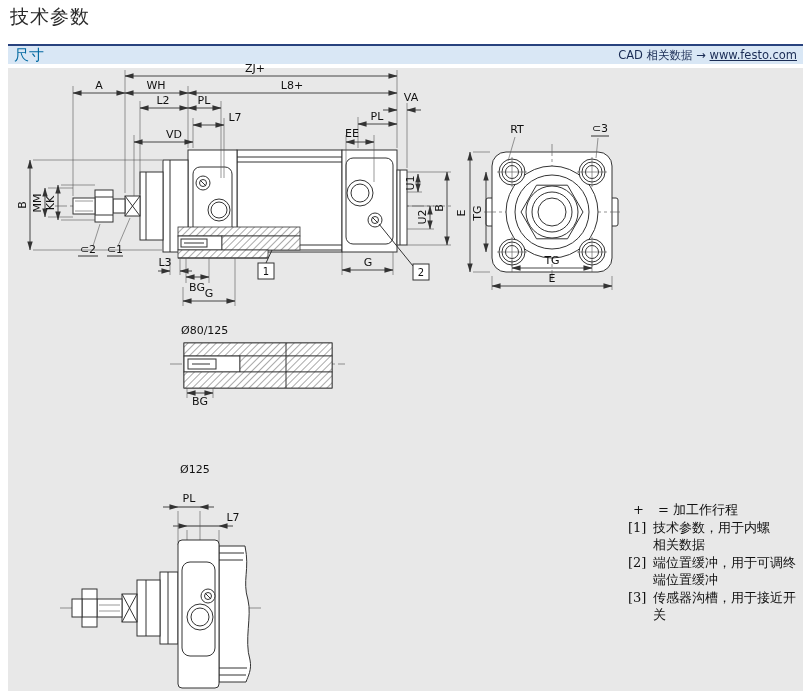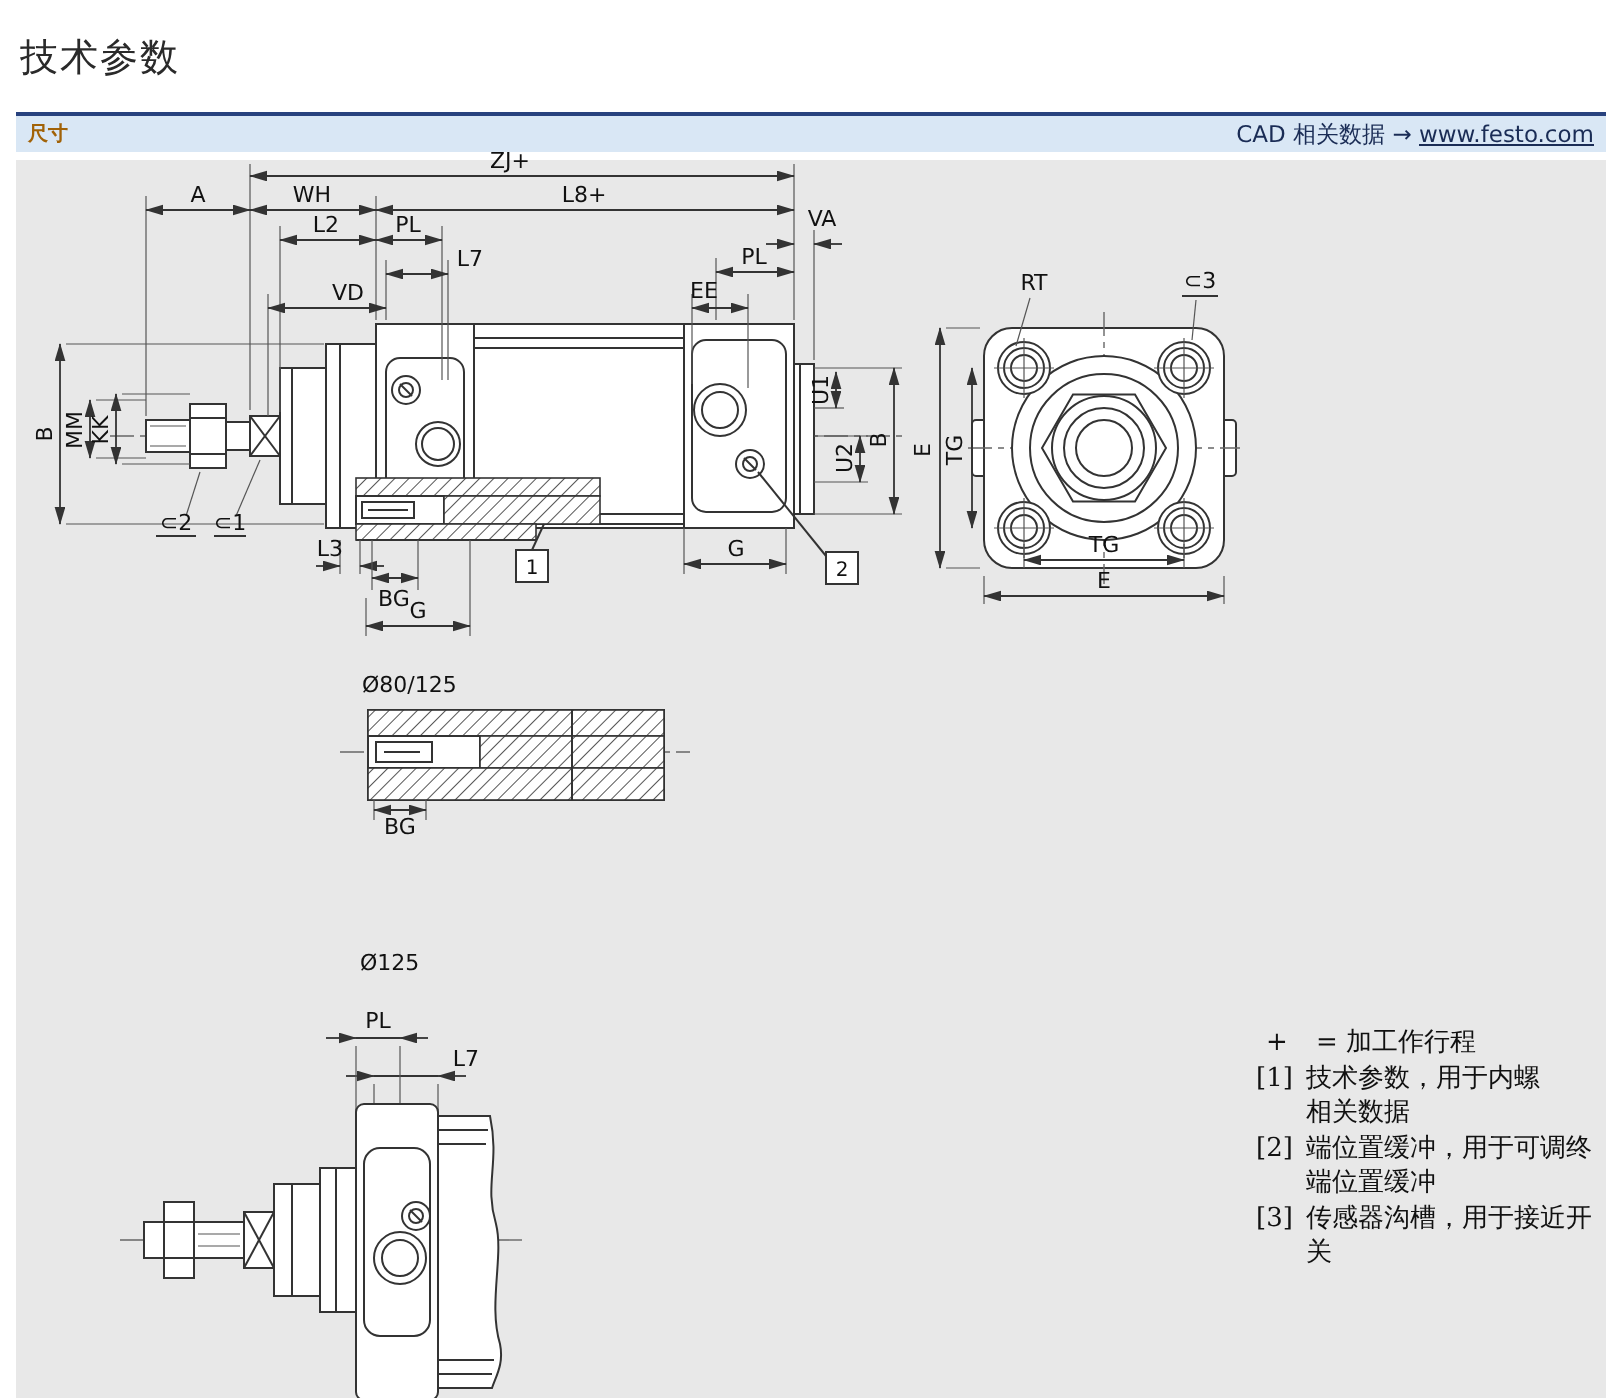--- a/index.html
+++ b/index.html
@@ -1,22 +1,22 @@
 <!DOCTYPE html>
 <html><head>
 <meta charset="utf-8">
 <style>
   html,body{margin:0;padding:0;background:#fff;width:811px;height:699px;overflow:hidden;
             font-family:"DejaVu Serif", serif;}
-  #page{position:relative;width:811px;height:508px;background:#fff;margin-top:12px;}
+  #page{position:relative;width:811px;height:508px;background:#fff;}
   #title{position:absolute;left:10px;top:4px;font-size:19px;color:#2a2a2a;letter-spacing:1px;}
   #secbar{position:absolute;left:8px;top:44px;width:795px;height:20px;background:#d9e7f5;
           border-top:2px solid #28427e;display:flex;justify-content:space-between;align-items:center;
           padding:0 6px;box-sizing:border-box;}
-  #secbar .sec{font-size:10px;font-weight:bold;color:#a16207;font-family:"DejaVu Sans",sans-serif;}
+  #secbar .sec{font-size:15px;font-weight:normal;color:#0369a1;font-family:"DejaVu Sans",sans-serif;}
   #secbar .cad{font-size:11.5px;color:#1a2c55;font-family:"DejaVu Sans",sans-serif;}
   #secbar .cad a{color:#1a2c55;text-decoration:underline;cursor:pointer;}
   #panel{position:absolute;left:8px;top:68px;width:795px;height:623px;background:#e8e8e8;}
   svg{position:absolute;left:0;top:0;}
   .ln{fill:none;stroke:#333;stroke-width:1;}
   .fw{fill:#fff;stroke:#333;stroke-width:1;}
   .thin{fill:none;stroke:#555;stroke-width:0.6;}
   .cl{fill:none;stroke:#666;stroke-width:0.7;stroke-dasharray:12 3 3 3;}
   .dim{fill:none;stroke:#333;stroke-width:0.9;marker-start:url(#arr);marker-end:url(#arr);}
   .dimo{fill:none;stroke:#333;stroke-width:0.9;marker-end:url(#arr);}

